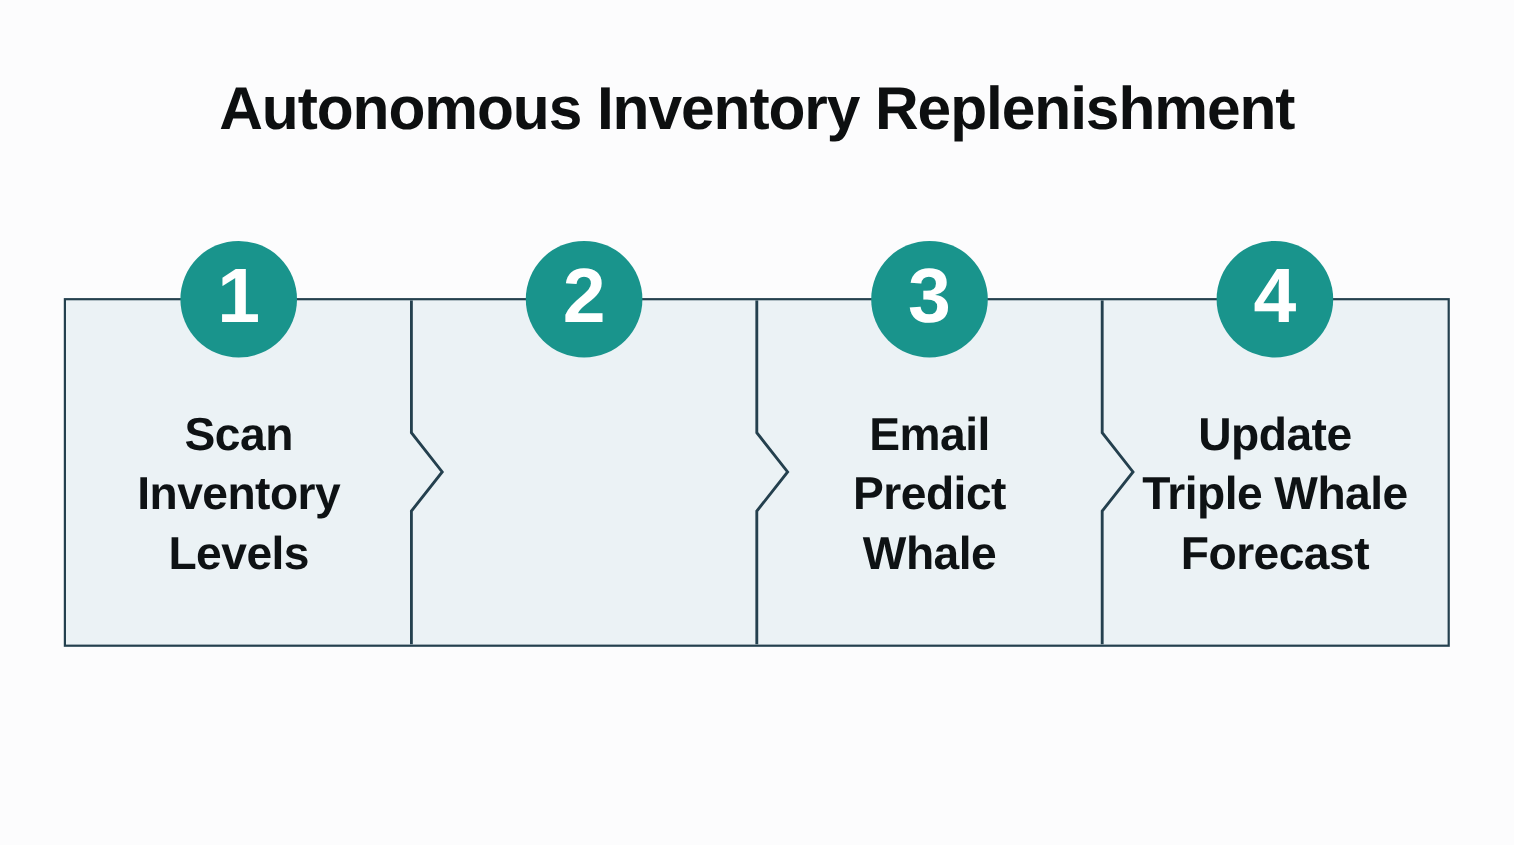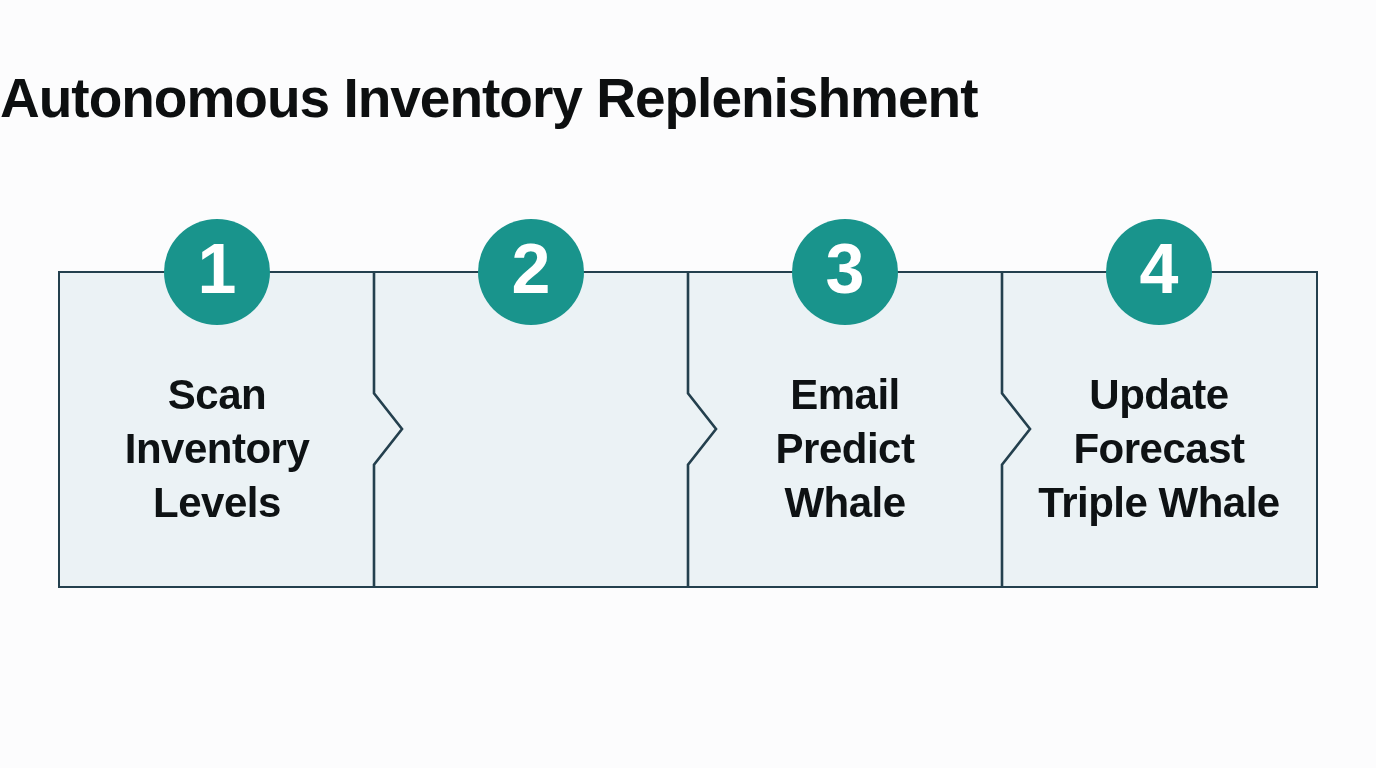--- a/index.html
+++ b/index.html
@@ -16,20 +16,21 @@
     position: relative;
     width: 1376px;
     height: 768px;
   }
 
   .page-title {
     position: absolute;
     top: 66px;
     left: 0;
     width: 100%;
+    text-align: center;
     font-size: 55px;
     font-weight: 700;
     letter-spacing: -1px;
     color: var(--title-text, #0d0f10);
     white-space: nowrap;
   }
 
   .flow {
     position: absolute;
     left: 58px;
@@ -146,20 +147,20 @@
           <span>Whale</span>
         </div>
       </div>
 
       <div class="section">
         <div class="badge">
           <span class="num">4</span>
         </div>
         <div class="step-label">
           <span>Update</span>
+          <span>Triple Whale</span>
           <span>Forecast</span>
-          <span>Triple Whale</span>
         </div>
       </div>
 
     </div>
   </div>
 </div>
 
 </body></html>

